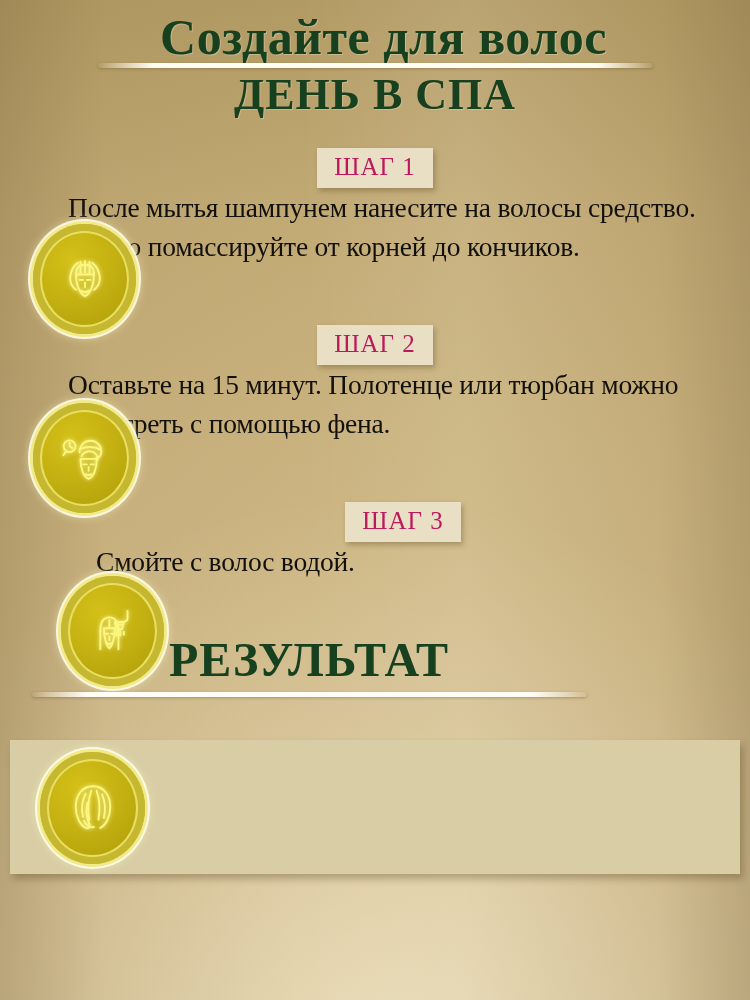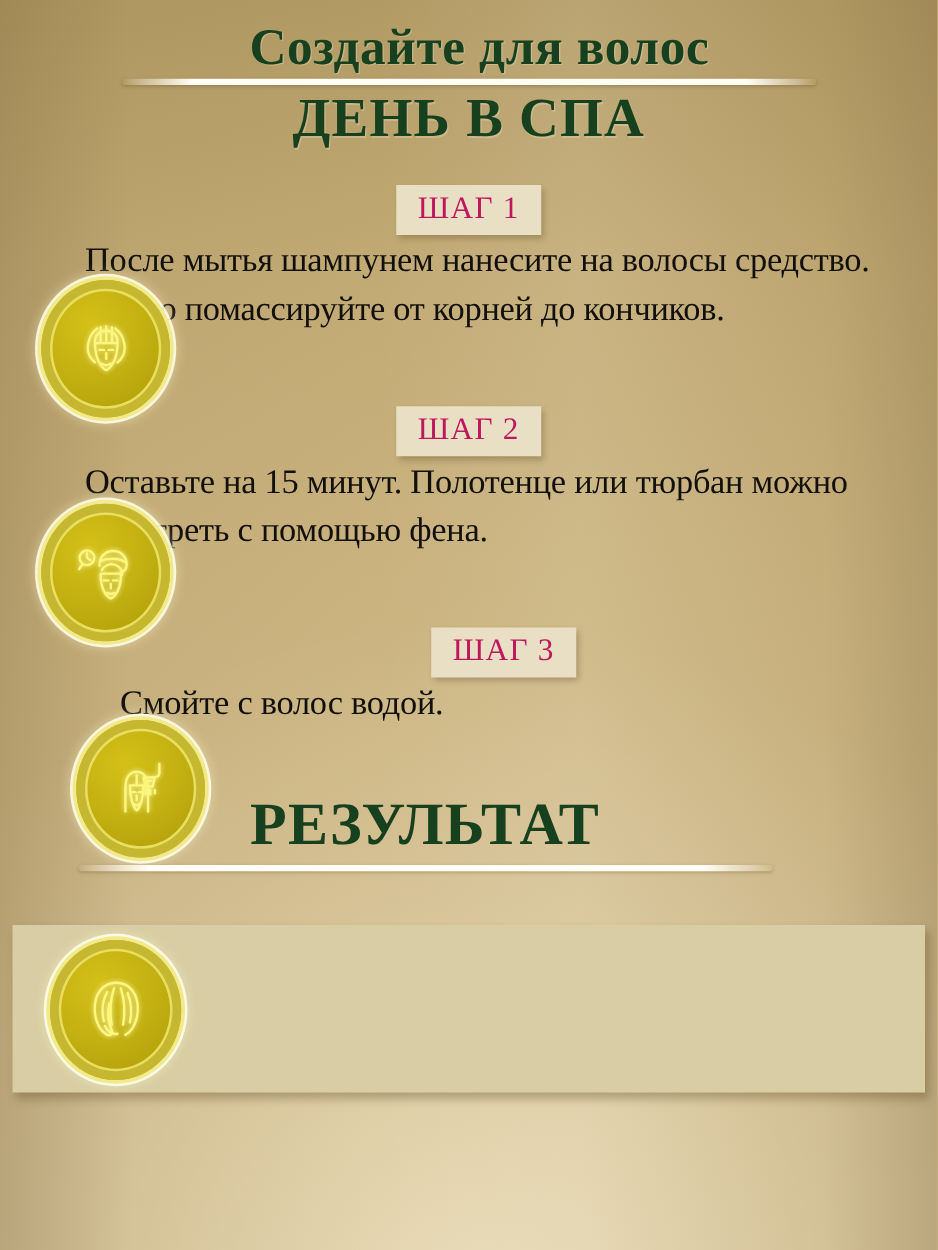--- a/index.html
+++ b/index.html
@@ -38,21 +38,21 @@
     position: absolute;
     top: 14px;
     left: 0;
     width: 750px;
     text-align: center;
     z-index: 4;
   }
   .title-line1 {
     font-family: "Liberation Serif", "DejaVu Serif", serif;
     font-weight: bold;
-    font-size: 41px;
+    font-size: 50px;
     line-height: 46px;
     letter-spacing: 0.5px;
     color: #17401f;
     text-shadow: 1px 1px 0 rgba(255,255,235,0.25);
     white-space: nowrap;
     padding-left: 17px;
   }
   .title-rule {
     position: relative;
     width: 555px;
@@ -155,21 +155,20 @@
   }
 
   
   .result-heading {
     position: absolute;
     top: 632px;
     left: 0;
     width: 618px;
     text-align: center;
     z-index: 4;
-    margin-left: 31px;
   }
   .result-heading .rh-text {
     font-family: "Liberation Serif", "DejaVu Serif", serif;
     font-weight: bold;
     font-size: 48px;
     line-height: 56px;
     letter-spacing: 1px;
     color: #17401f;
     white-space: nowrap;
   }

